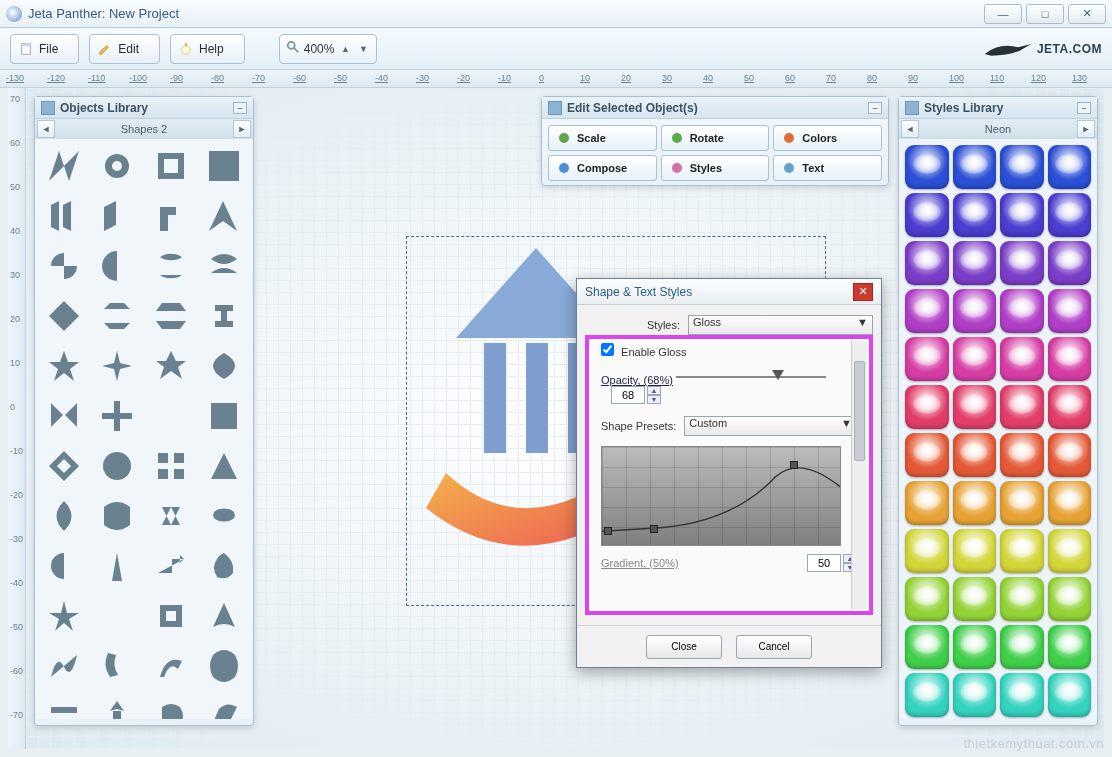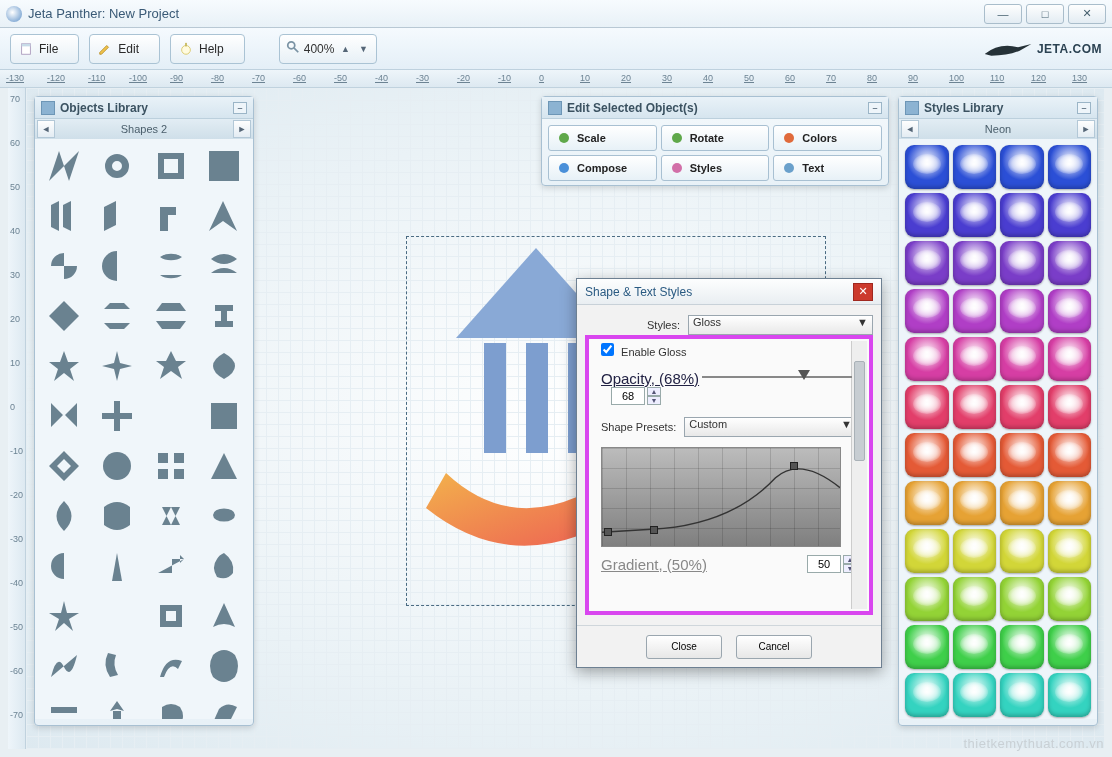--- a/index.html
+++ b/index.html
@@ -68,21 +68,21 @@
 .dlg-close{margin-left:auto;width:20px;height:18px;background:#cc3a2d;color:#fff;font-size:11px;display:flex;align-items:center;justify-content:center;border:1px solid #a02820;}
 .dlg-body{padding:10px 8px;font-size:11px;color:#333;}
 .dlg-row{display:flex;align-items:center;gap:8px;}
 .dlg-label{width:95px;text-align:right;}
 .dlg-select{flex:1;height:20px;border:1px solid #9aa6af;background:linear-gradient(#fff,#e8e8e8);padding:0 4px;font-size:11px;display:flex;justify-content:space-between;}
 .dlg-frame{border:4px solid #d946ef;background:#fafafa;padding:4px 12px;position:relative;}
 .dlg-frame .scroll{position:absolute;right:2px;top:2px;bottom:2px;width:16px;background:#eee;border-left:1px solid #ccc;}
 .dlg-frame .scroll .thumb{position:absolute;left:2px;right:2px;top:20px;height:100px;background:#c7cdd2;border:1px solid #a9b1b7;border-radius:2px;}
 .chk{width:13px;height:13px;margin-right:4px;}
 .sliderwrap{margin:6px 0 12px;}
-.slider-label{text-decoration:underline;color:#224;font-size:15px;}
+.slider-label{text-decoration:underline;color:#224;font-size:11px;}
 .slider-track{position:relative;height:14px;margin-top:2px;width:150px;display:inline-block;}
 .slider-track::before{content:"";position:absolute;left:0;right:0;top:6px;height:2px;background:#888;}
 .slider-thumb{position:absolute;top:0;width:0;height:0;border-left:6px solid transparent;border-right:6px solid transparent;border-top:10px solid #555;}
 .spin{display:inline-flex;align-items:center;gap:2px;margin-left:10px;}
 .spin input{width:34px;height:18px;border:1px solid #9aa;font-size:11px;text-align:center;}
 .spin .ar{width:14px;display:flex;flex-direction:column;}
 .spin .ar div{height:9px;border:1px solid #9aa;background:#eef;font-size:7px;text-align:center;line-height:7px;color:#557;}
 .curve-box{width:240px;height:100px;background:linear-gradient(#bcbcbc,#7f7f7f);position:relative;border:1px solid #888;margin-top:6px;}
 .curve-box .grid{position:absolute;inset:0;background-image:linear-gradient(#0002 1px,transparent 1px),linear-gradient(90deg,#0002 1px,transparent 1px);background-size:24px 20px;}
 .curve-box svg{position:absolute;inset:0;}

